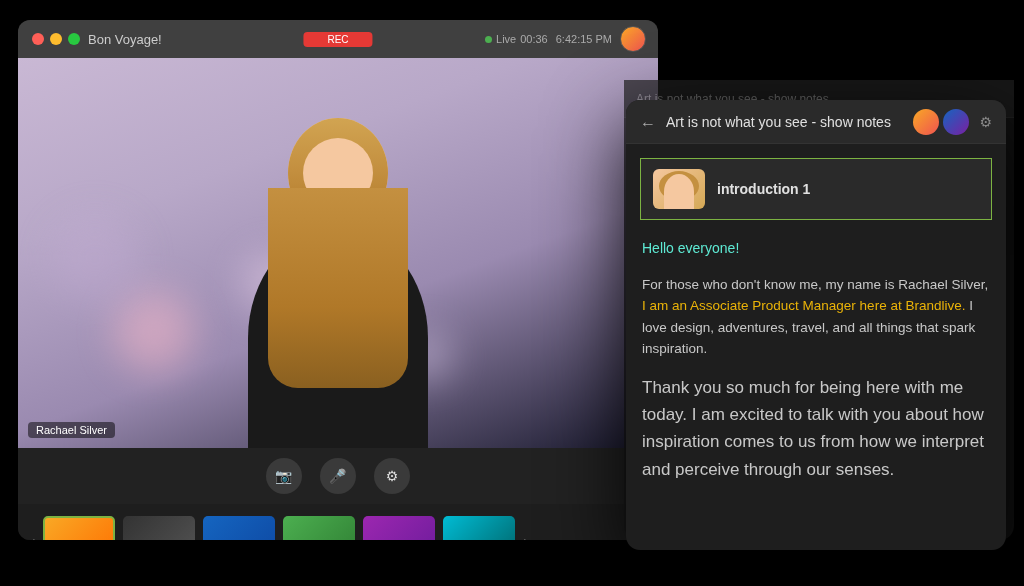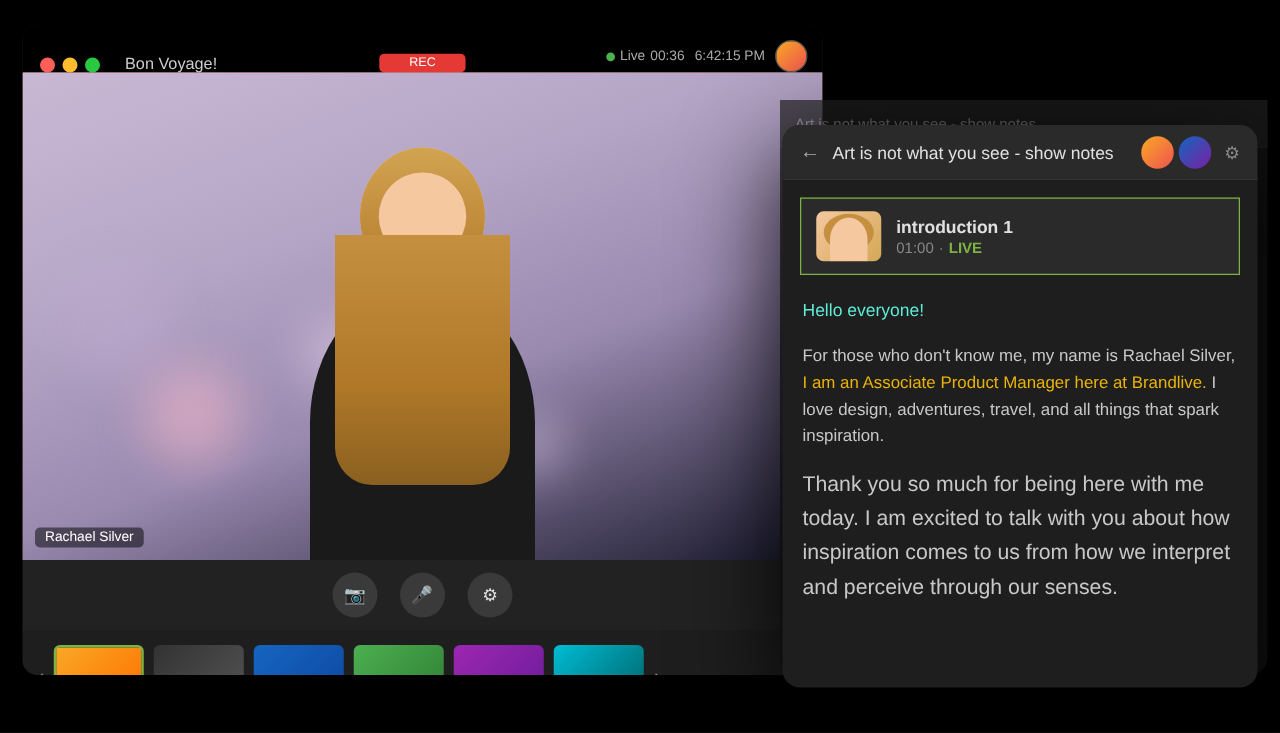--- a/index.html
+++ b/index.html
@@ -20,25 +20,25 @@
       width: 640px;
       height: 520px;
       background: #1a1a1a;
       border-radius: 12px;
       overflow: hidden;
       box-shadow: 0 20px 60px rgba(0,0,0,0.8);
     }
 
     .video-titlebar {
       height: 38px;
-      background: #000000;
-      display: flex;
-      align-items: flex-end;
+      background: #404040;
+      display: flex;
+      align-items: center;
       padding: 0 14px;
-      gap: 12px;
+      gap: 0;
       position: relative;
     }
 
     .traffic-lights {
       display: flex;
       gap: 6px;
     }
 
     .traffic-light {
       width: 12px;
@@ -571,25 +571,20 @@
     <span class="sn-gear">⚙</span>
   </div>
 
   <div class="sn-current-card">
     <div class="sn-card-thumb">
       <div class="sn-card-thumb-hair"></div>
       <div class="sn-card-thumb-person"></div>
     </div>
     <div class="sn-card-info">
       <div class="sn-card-title">introduction 1</div>
-      <div class="sn-card-meta">
-        <span>01:00</span>
-        <span>·</span>
-        <span class="live-badge-sm">LIVE</span>
-      </div>
     </div>
   </div>
 
   <div class="sn-content">
     <p class="sn-greeting">Hello everyone!</p>
     <p class="sn-body">
       <span>For those who don't know me, my name is Rachael Silver, </span><span class="highlight-text">I am an Associate Product Manager here at Brandlive.</span><span> I love design, adventures, travel, and all things that spark inspiration.</span>
     </p>
     <p class="sn-body-2">Thank you so much for being here with me today. I am excited to talk with you about how inspiration comes to us from how we interpret and perceive through our senses.</p>
   </div>

